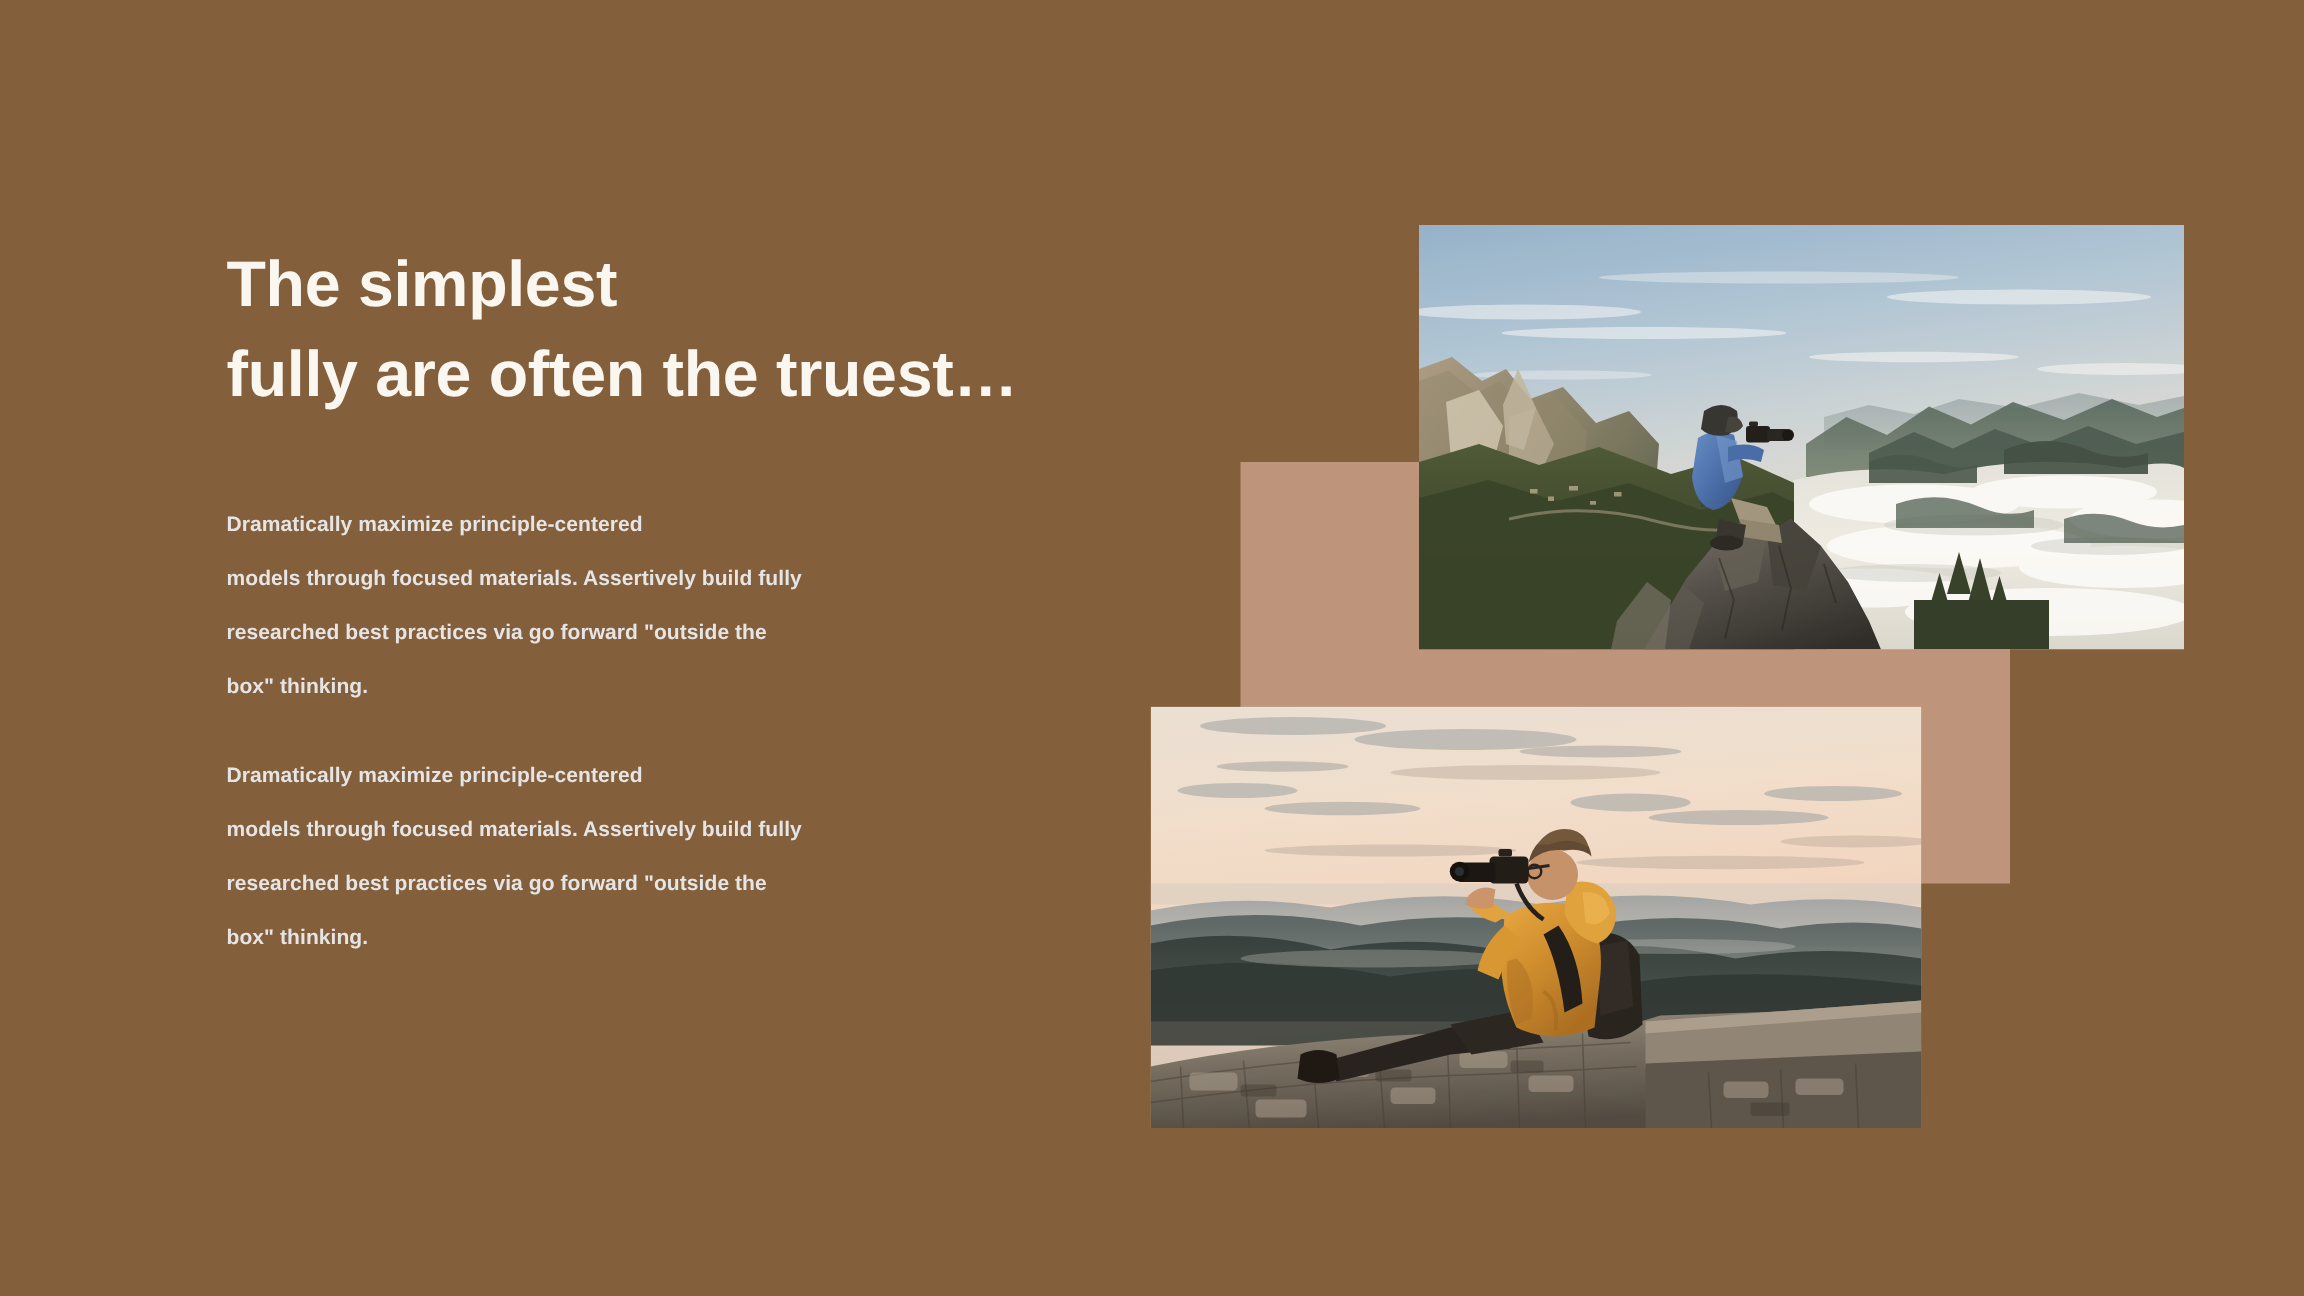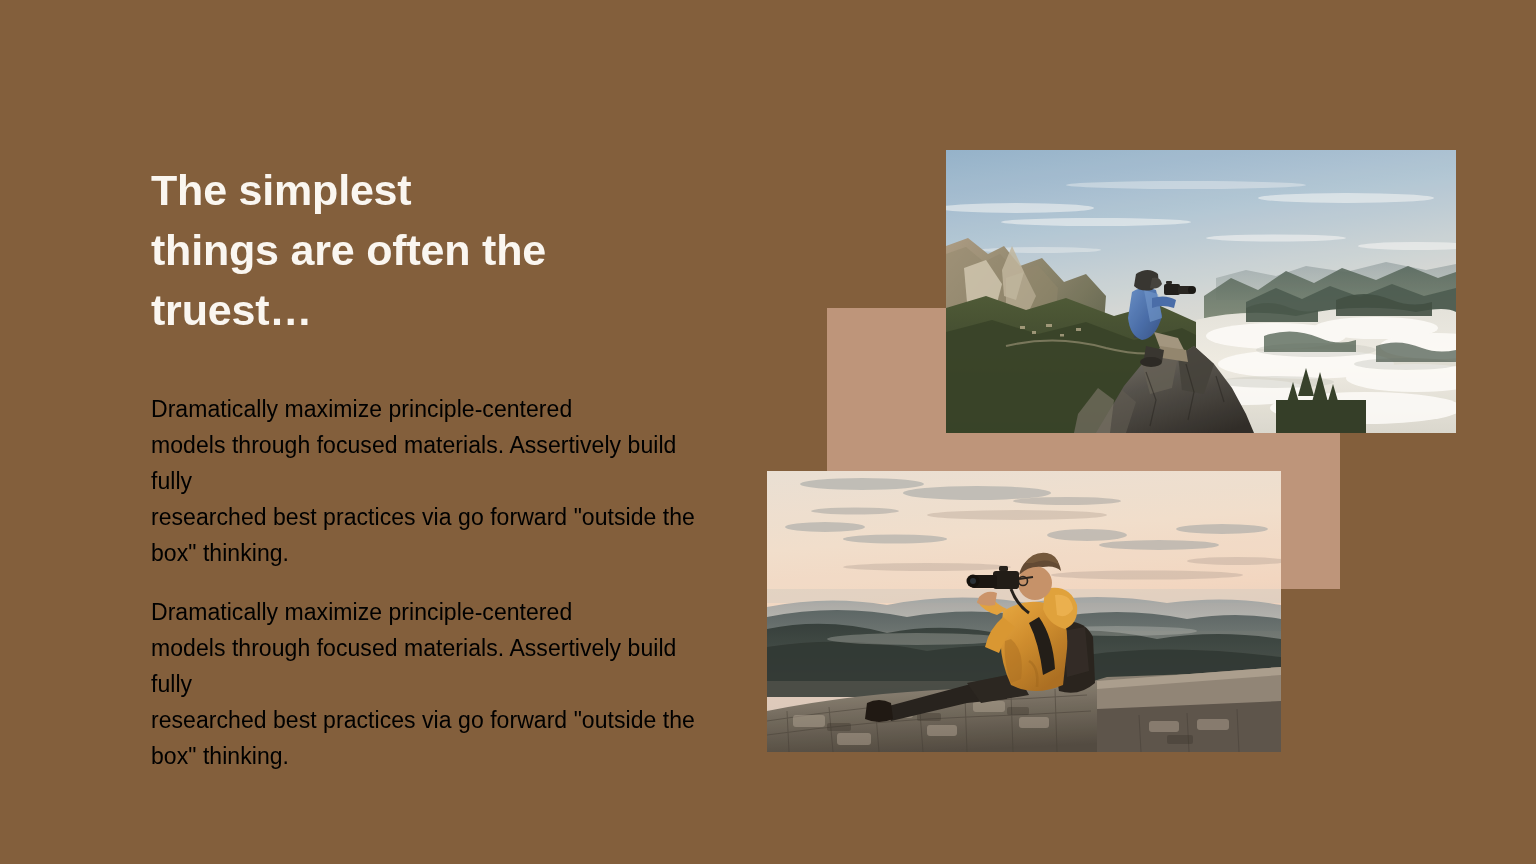--- a/index.html
+++ b/index.html
@@ -23,24 +23,24 @@
   .headline {
     font-size:43px;
     font-weight:700;
     line-height:60px;
     letter-spacing:-0.2px;
     color:#FAF6F0;
     white-space:pre-line;
   }
   .body-block { margin-top:51px; }
   .body-para {
-    font-size:23px;
-    font-weight:400;
+    font-size:14px;
+    font-weight:700;
     line-height:36px;
-    color:#000000;
+    color:#e5e5e5;
     letter-spacing:0.05px;
     white-space:pre-line;
   }
   .body-para + .body-para { margin-top:23px; }
 
   
   .accent-rect {
     position:absolute;
     left:827px; top:308px;
     width:513px; height:281px;
@@ -59,21 +59,21 @@
   .photo svg { display:block; width:100%; height:100%; }
 </style>
 </head>
 <body>
 
 <div class="slide">
 
   <div class="text-col">
 
     <h1 class="headline">The simplest
-things are often the truest…</h1>
+fully are often the truest…</h1>
 
     <div class="body-block">
       <p class="body-para">Dramatically maximize principle-centered
 models through focused materials. Assertively build fully
 researched best practices via go forward "outside the
 box" thinking.</p>
       <p class="body-para">Dramatically maximize principle-centered
 models through focused materials. Assertively build fully
 researched best practices via go forward "outside the
 box" thinking.</p>

